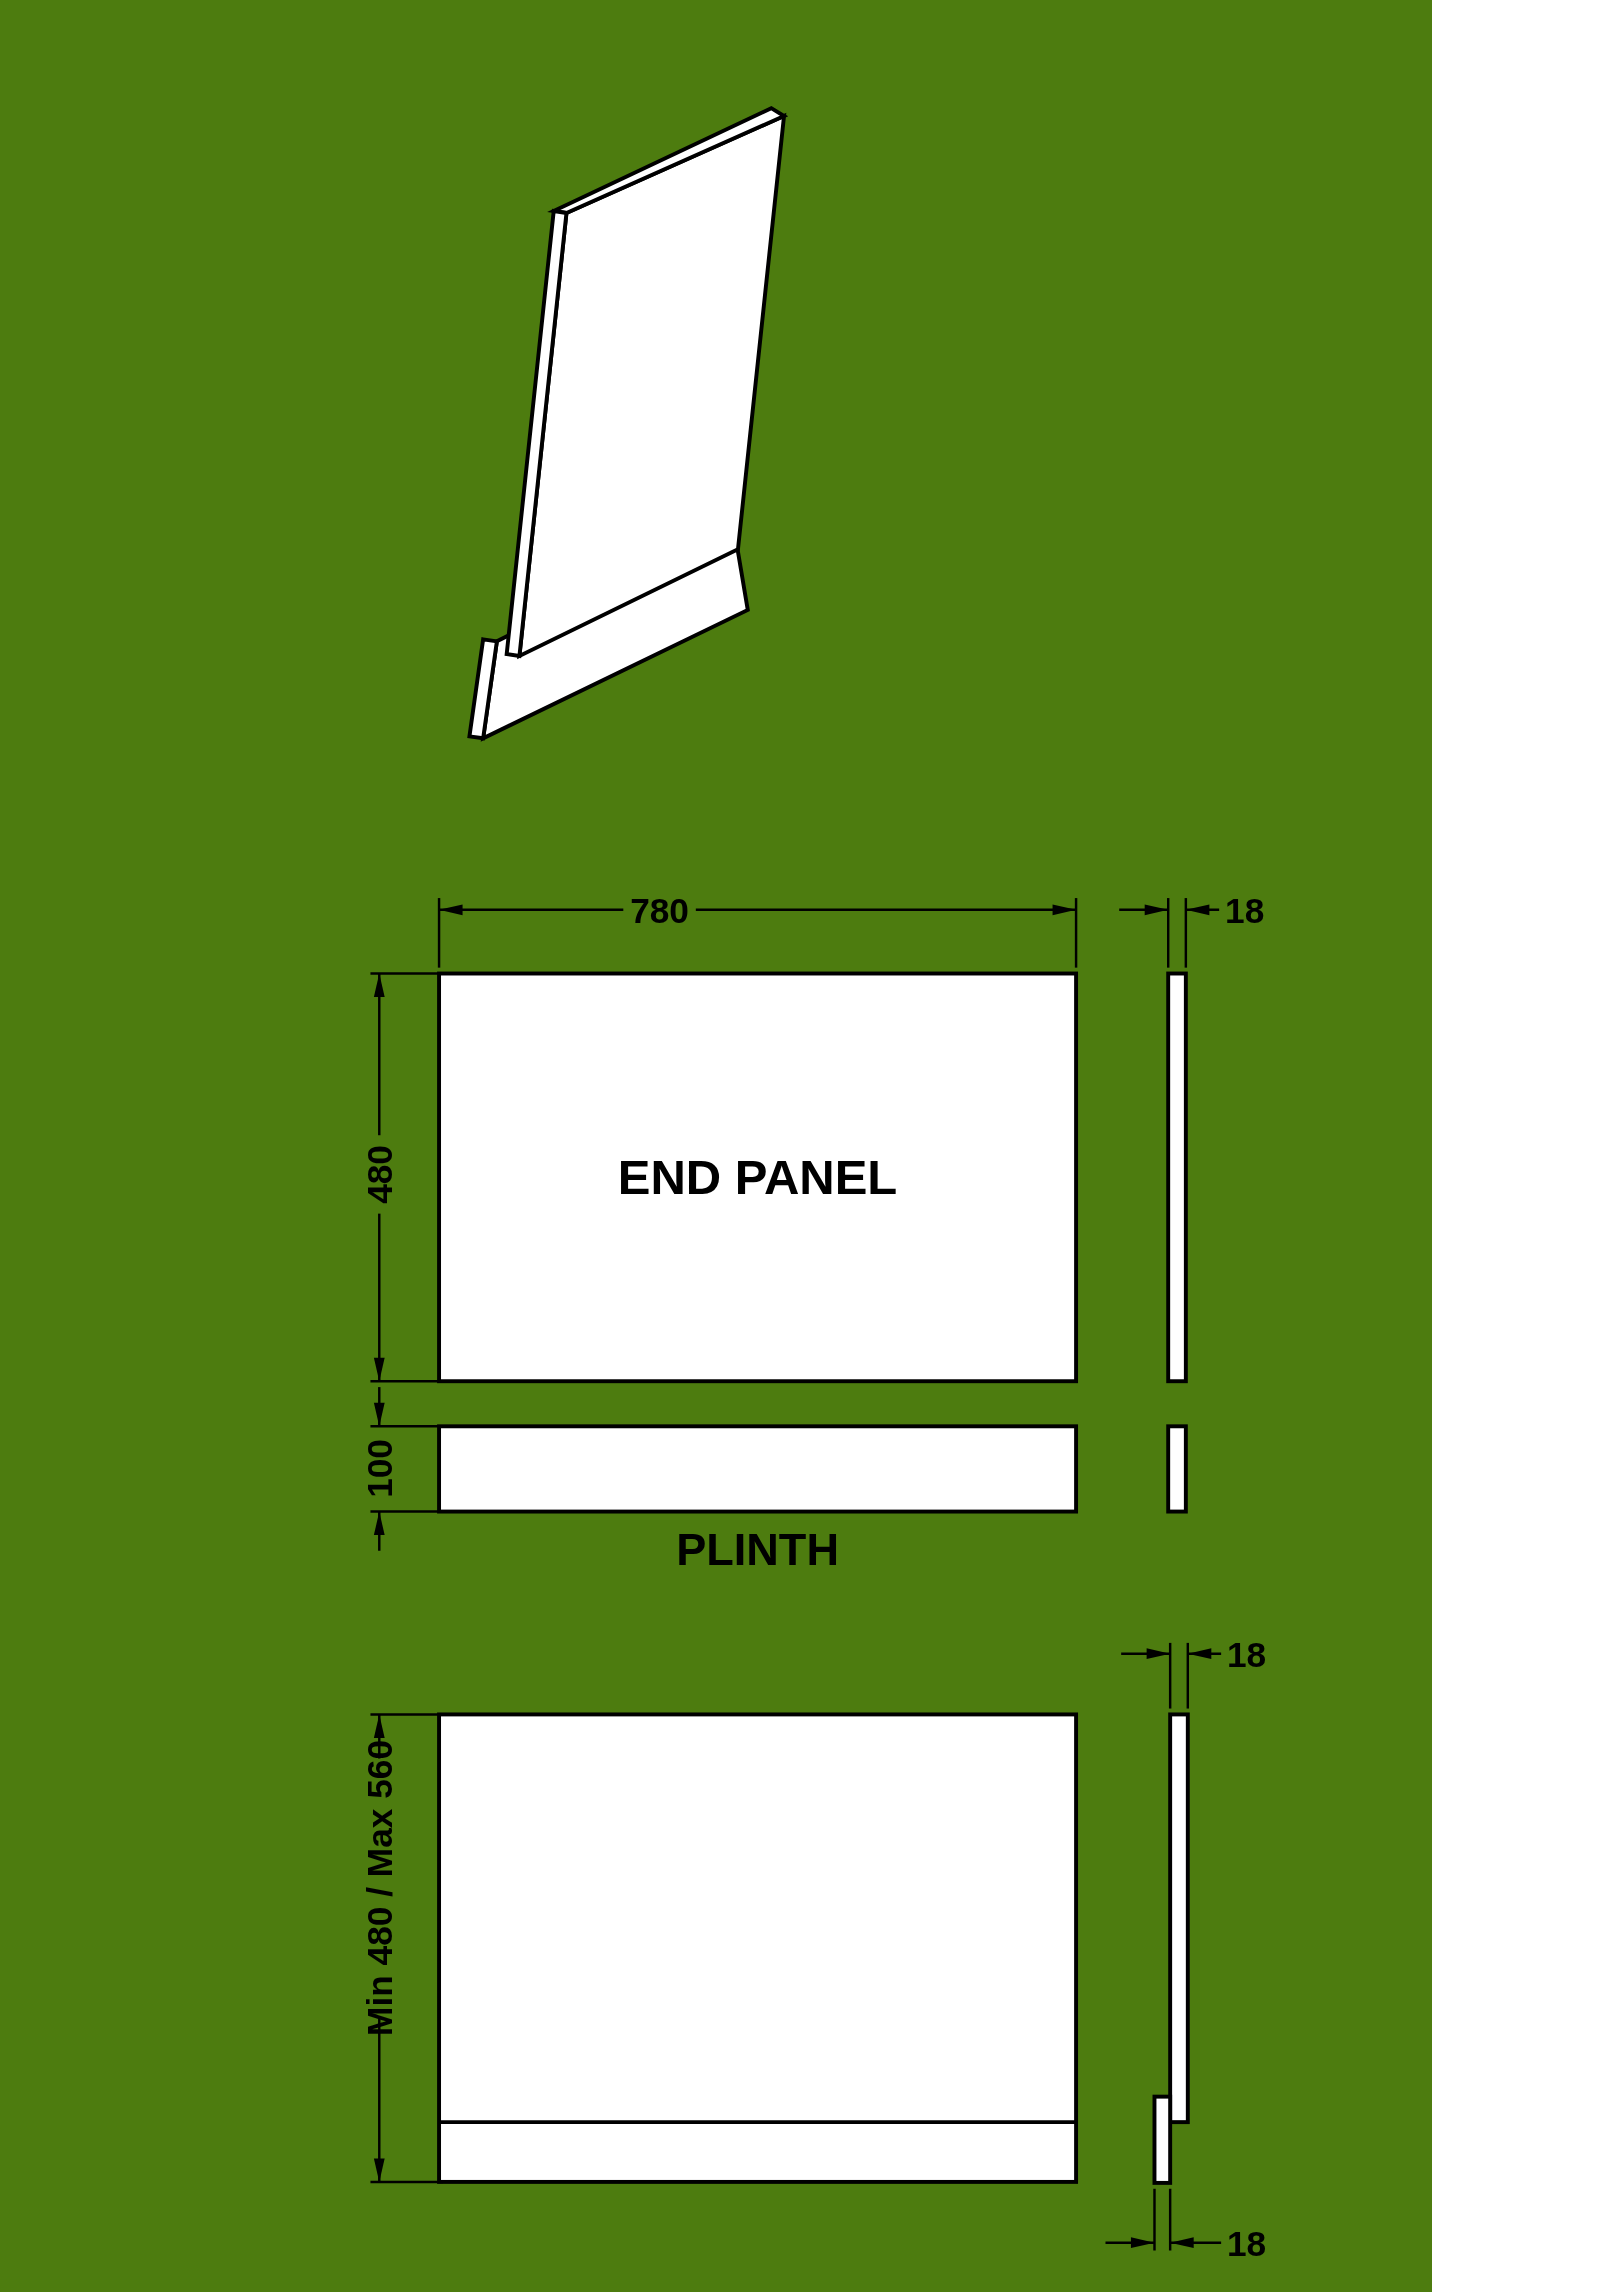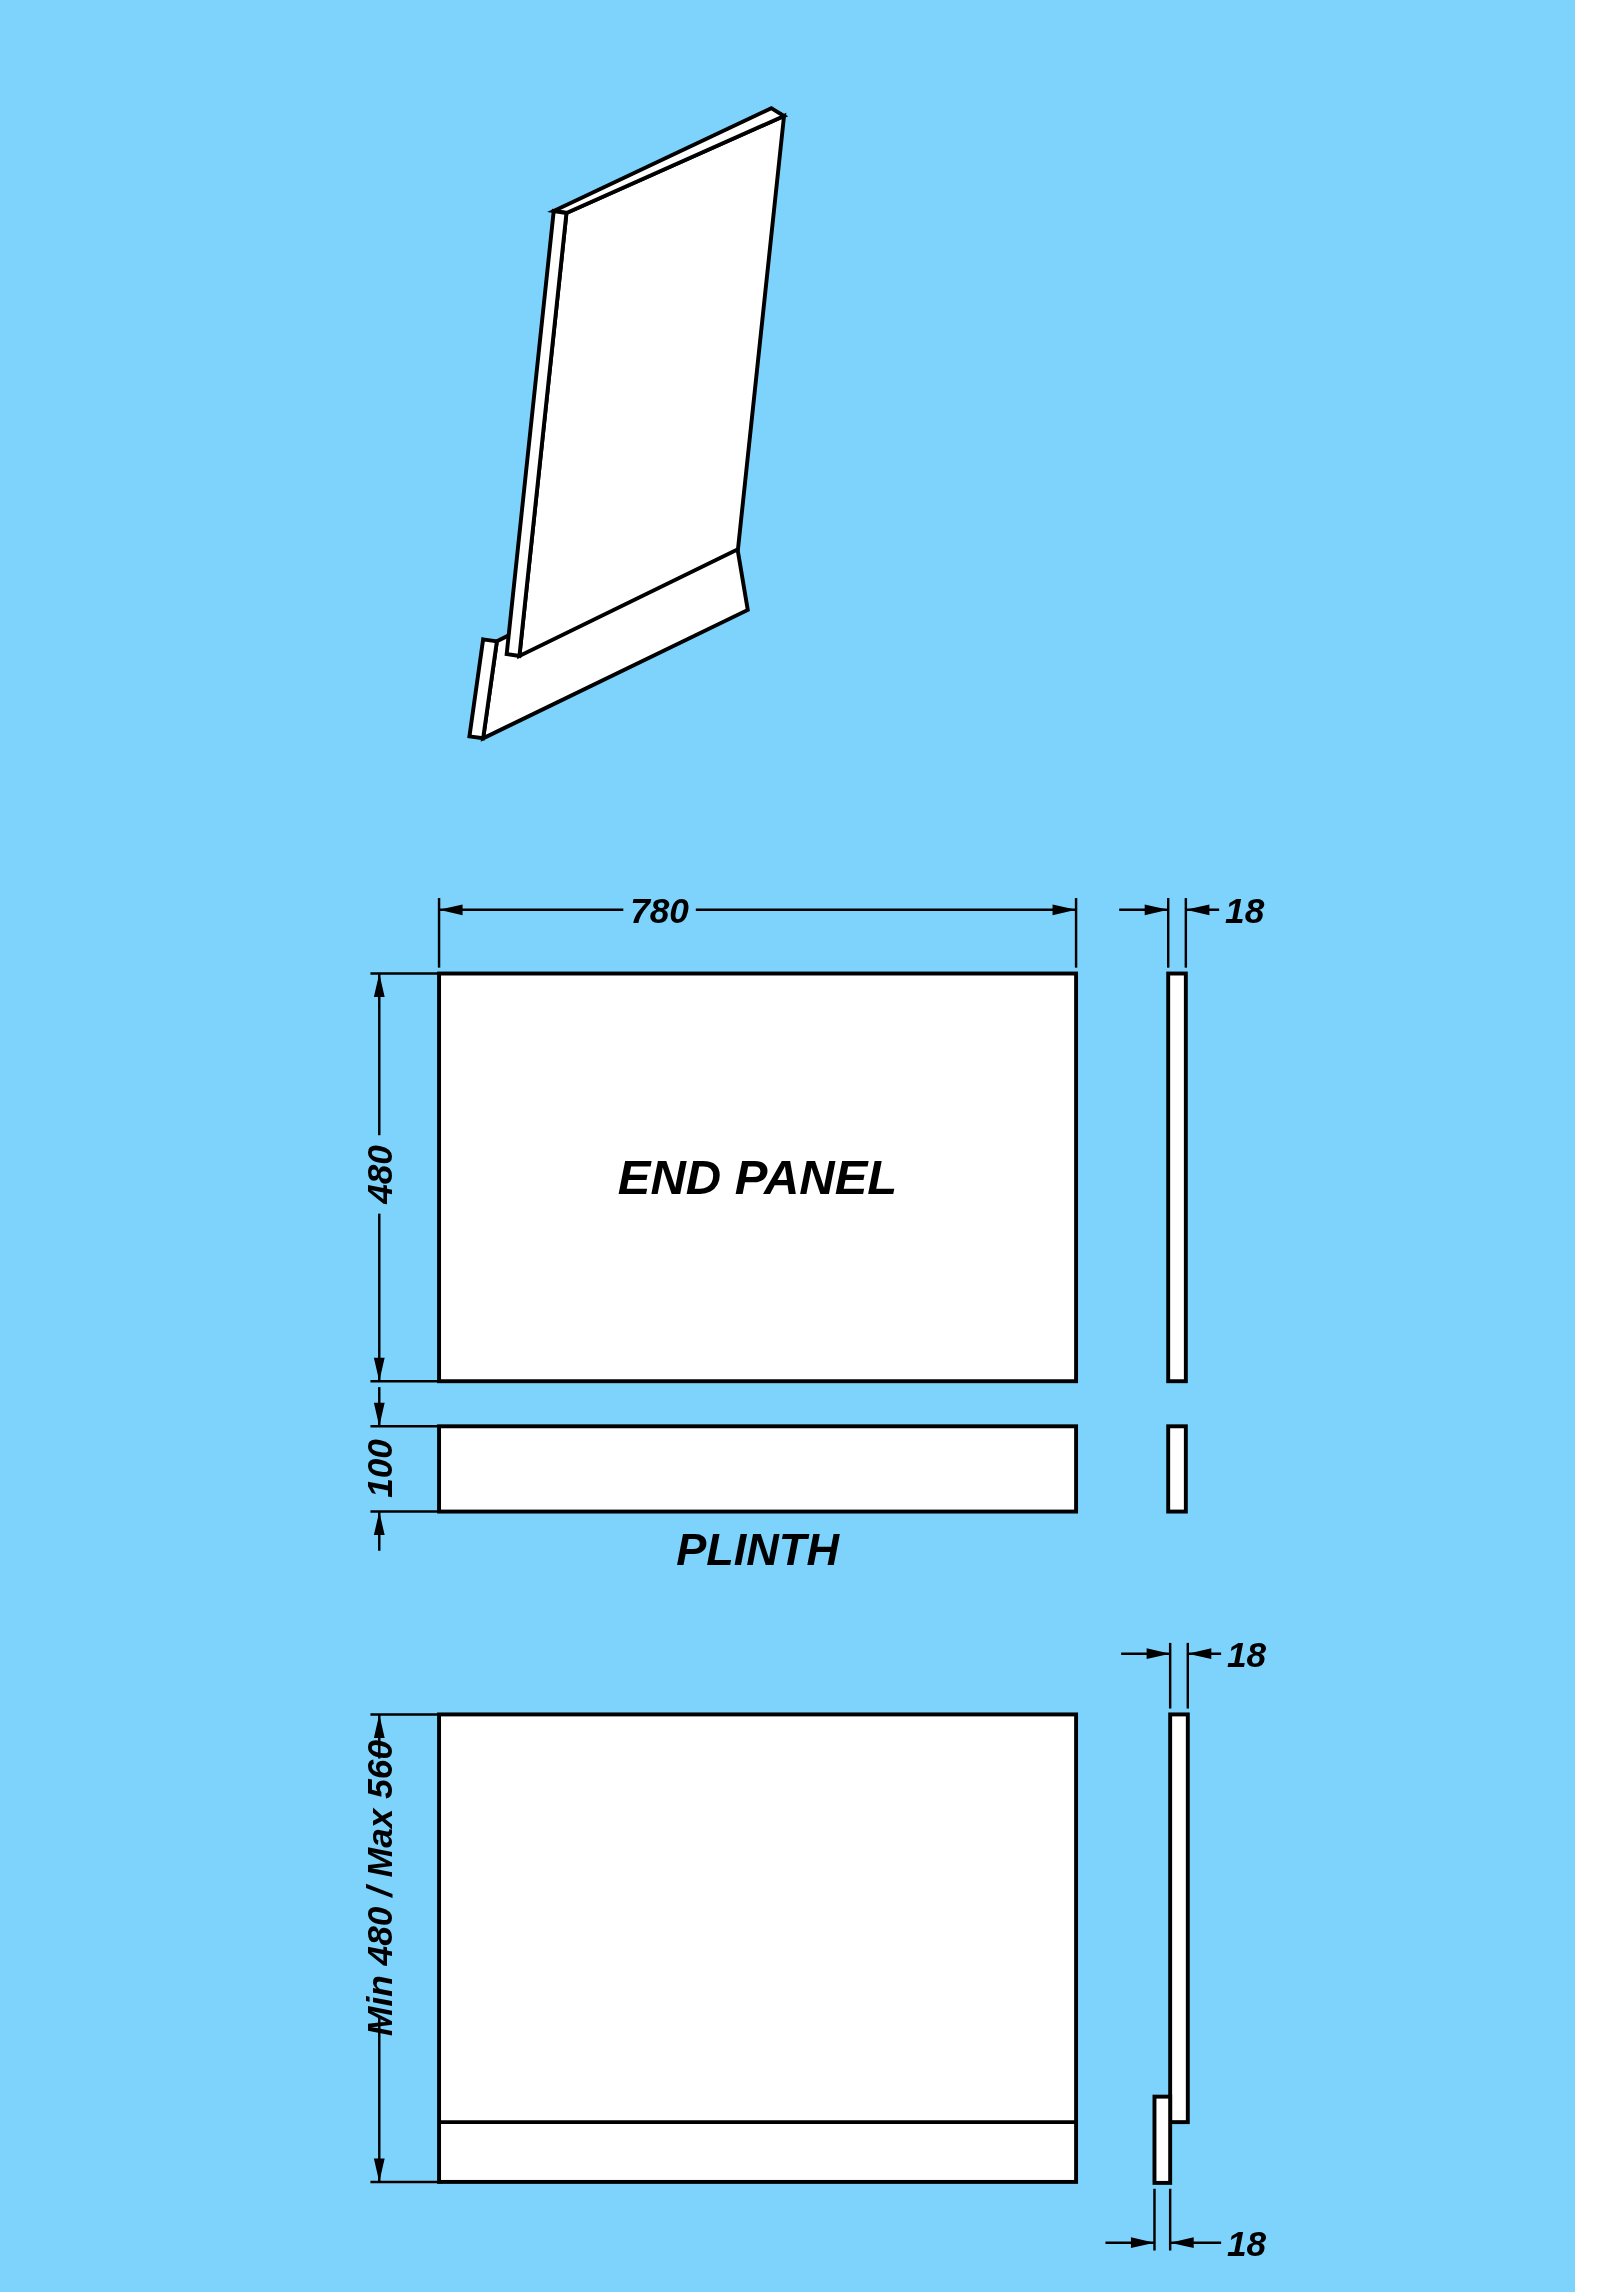--- a/index.html
+++ b/index.html
@@ -2,25 +2,24 @@
 <html><head>
 <meta charset="utf-8">
 <style>
   html, body {
     margin: 0;
     padding: 0;
     background: #ffffff;
   }
   .page {
     position: relative;
-    width: 1575px;
+    width: 1432px;
     height: 2293px;
-    background: #7dd3fc;
+    background: #4d7c0f;
     font-family: "Liberation Sans", sans-serif;
-    font-style: italic;
   }
   svg { display: block; }
   .shape {
     fill: #ffffff;
     stroke: #000000;
     stroke-width: 4;
     stroke-linejoin: miter;
   }
   .outline {
     fill: none;

